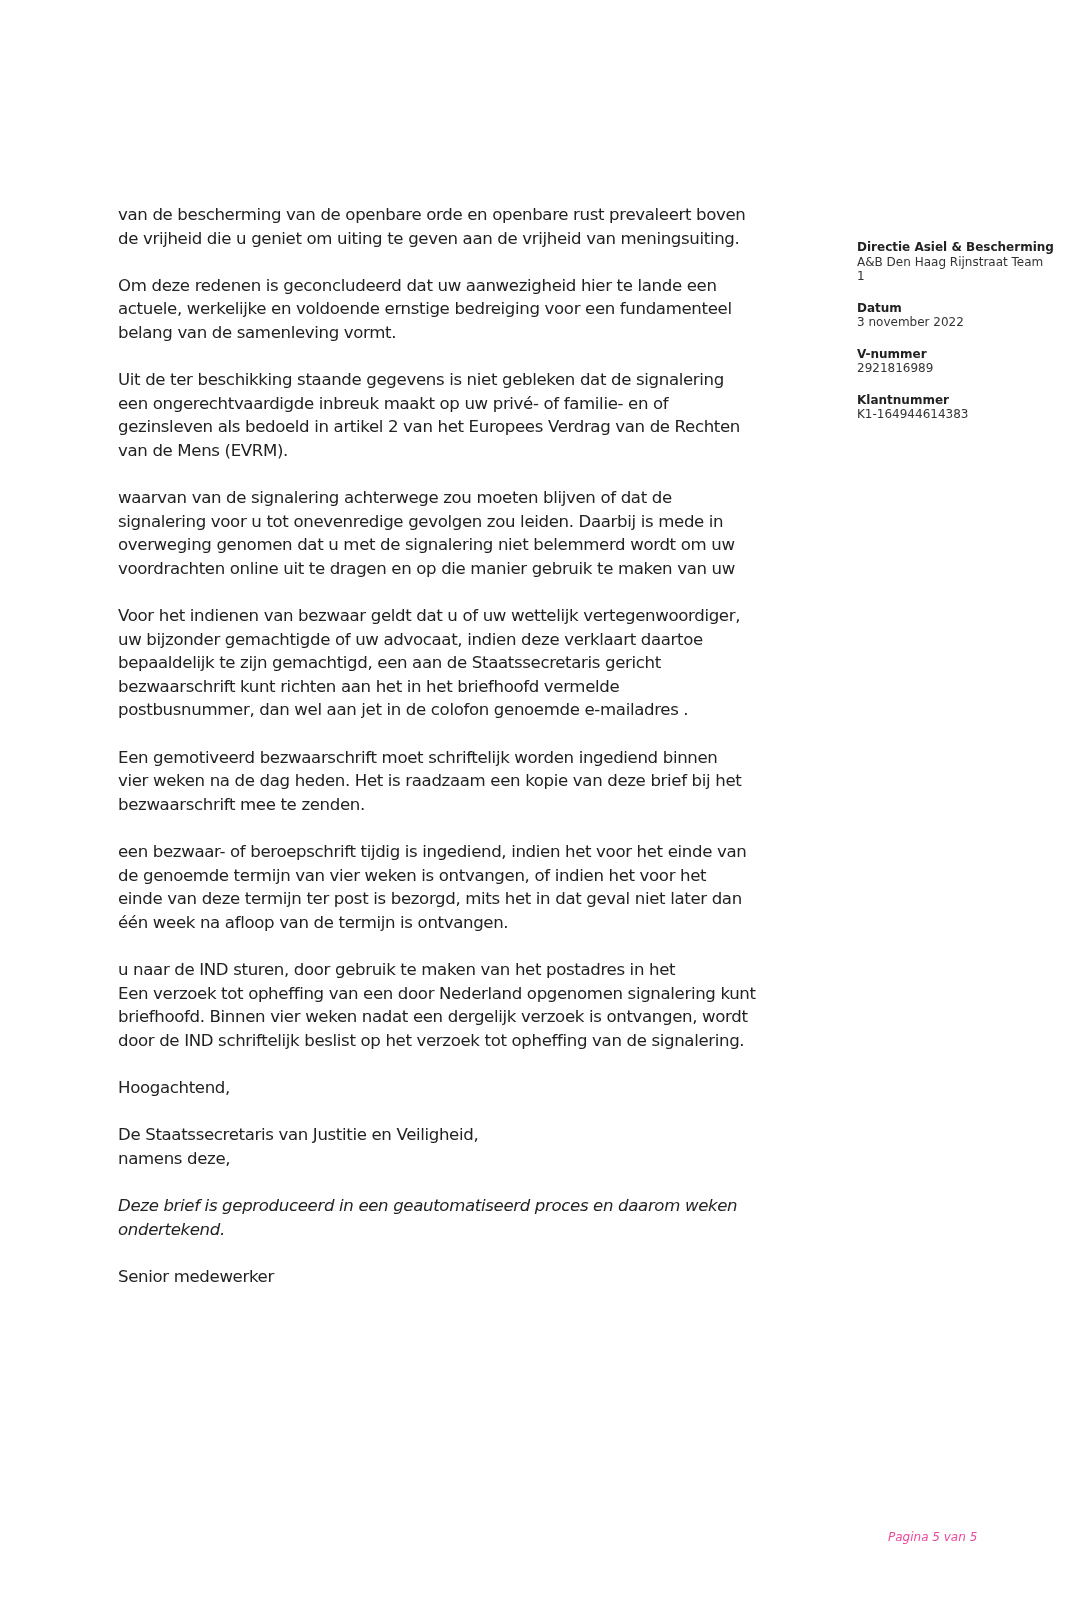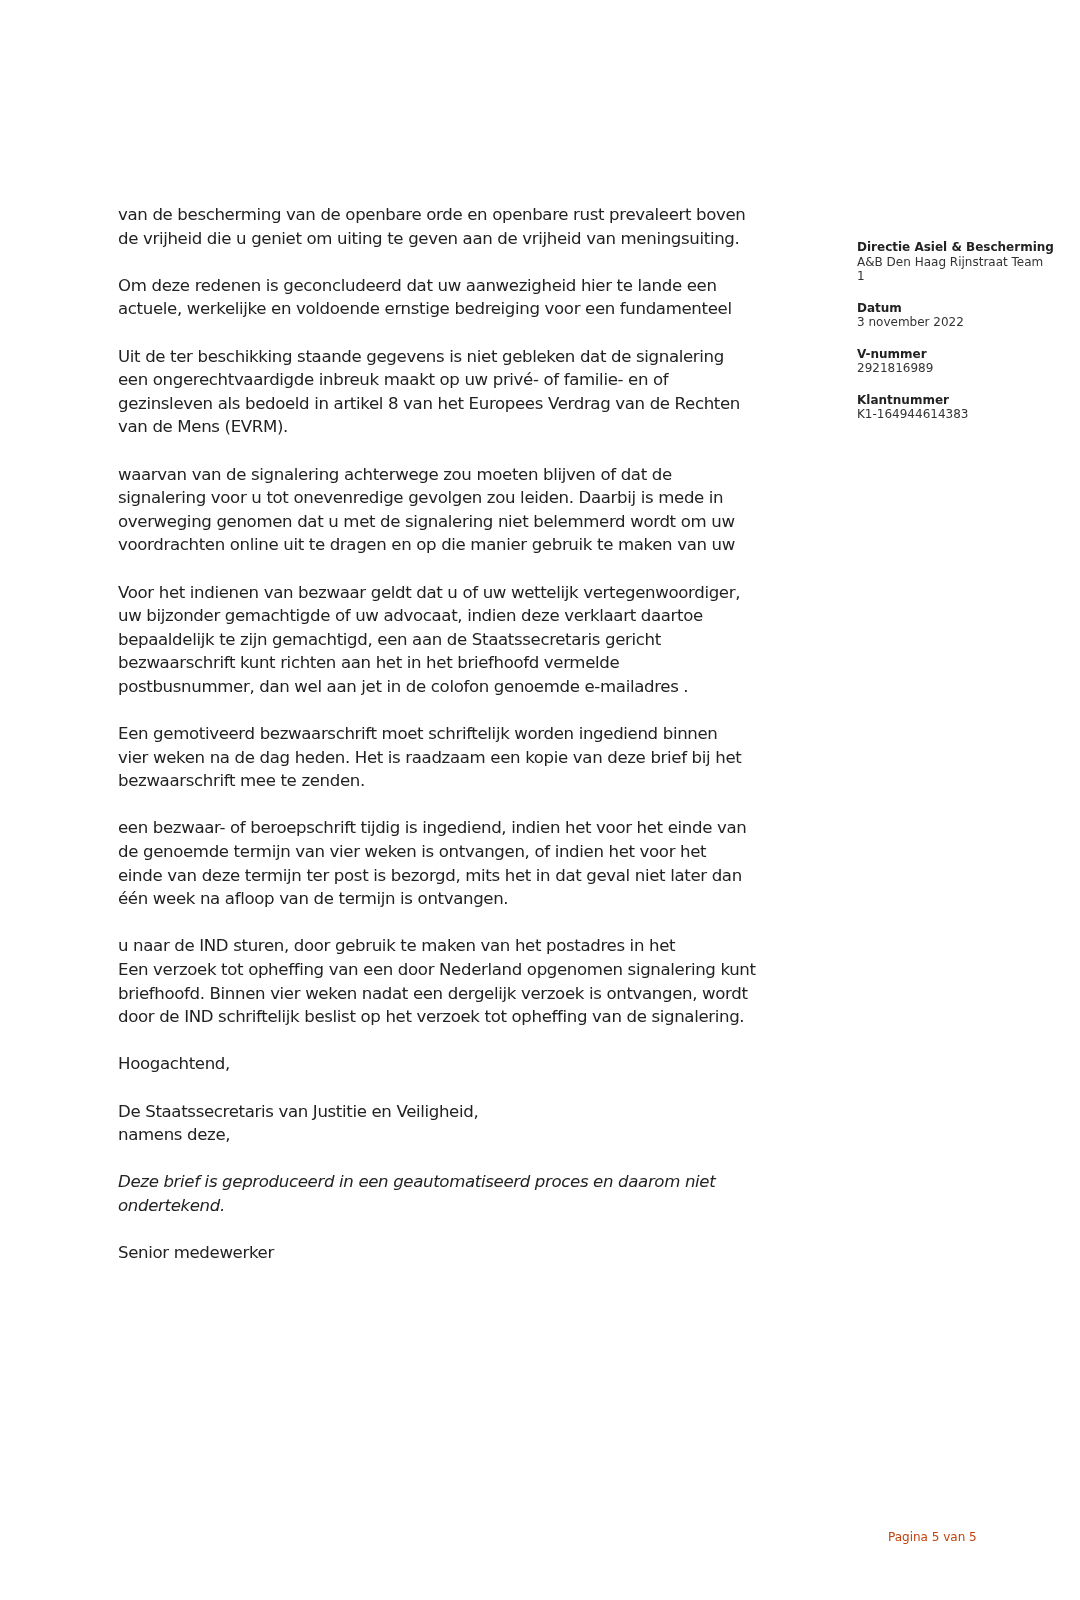--- a/index.html
+++ b/index.html
@@ -8,38 +8,39 @@
   .body-col { position: absolute; left: 118px; top: 203px; width: 720px;
               font-size: 16.6px; line-height: 23.6px; letter-spacing: -0.35px; }
   .para { margin: 0 0 23.6px 0; }
   .line { display: block; white-space: nowrap; }
   .italic { font-style: italic; }
   .side-col { position: absolute; left: 857px; top: 240px; width: 230px;
               font-size: 12px; line-height: 14.5px; color: #333333; }
   .side-block { margin-bottom: 17px; }
   .side-label { font-weight: bold; display: block; color: #222222; }
   .side-value { display: block; }
-  .footer { position: absolute; left: 888px; top: 1530px; font-size: 12px; color: #c2410c; }
+  .footer { position: absolute; left: 888px; top: 1530px; font-size: 12px; color: #ec4899; font-style: italic; }
 </style>
 </head>
 <body>
 
 <div class="body-col">
   <p class="para">
     <span class="line">van de bescherming van de openbare orde en openbare rust prevaleert boven</span>
     <span class="line">de vrijheid die u geniet om uiting te geven aan de vrijheid van meningsuiting.</span>
   </p>
   <p class="para">
     <span class="line">Om deze redenen is geconcludeerd dat uw aanwezigheid hier te lande een</span>
     <span class="line">actuele, werkelijke en voldoende ernstige bedreiging voor een fundamenteel</span>
+    <span class="line">belang van de samenleving vormt.</span>
   </p>
   <p class="para">
     <span class="line">Uit de ter beschikking staande gegevens is niet gebleken dat de signalering</span>
     <span class="line">een ongerechtvaardigde inbreuk maakt op uw privé- of familie- en of</span>
-    <span class="line">gezinsleven als bedoeld in artikel 8 van het Europees Verdrag van de Rechten</span>
+    <span class="line">gezinsleven als bedoeld in artikel 2 van het Europees Verdrag van de Rechten</span>
     <span class="line">van de Mens (EVRM).</span>
   </p>
   <p class="para">
     <span class="line">waarvan van de signalering achterwege zou moeten blijven of dat de</span>
     <span class="line">signalering voor u tot onevenredige gevolgen zou leiden. Daarbij is mede in</span>
     <span class="line">overweging genomen dat u met de signalering niet belemmerd wordt om uw</span>
     <span class="line">voordrachten online uit te dragen en op die manier gebruik te maken van uw</span>
   </p>
   <p class="para">
     <span class="line">Voor het indienen van bezwaar geldt dat u of uw wettelijk vertegenwoordiger,</span>
@@ -66,21 +67,21 @@
     <span class="line">door de IND schriftelijk beslist op het verzoek tot opheffing van de signalering.</span>
   </p>
   <p class="para">
     <span class="line">Hoogachtend,</span>
   </p>
   <p class="para">
     <span class="line">De Staatssecretaris van Justitie en Veiligheid,</span>
     <span class="line">namens deze,</span>
   </p>
   <p class="para italic">
-    <span class="line">Deze brief is geproduceerd in een geautomatiseerd proces en daarom niet</span>
+    <span class="line">Deze brief is geproduceerd in een geautomatiseerd proces en daarom weken</span>
     <span class="line">ondertekend.</span>
   </p>
   <p class="para">
     <span class="line">Senior medewerker</span>
   </p>
 </div>
 
 <div class="side-col">
   <div class="side-block">
     <span class="side-label">Directie Asiel &amp; Bescherming</span>

